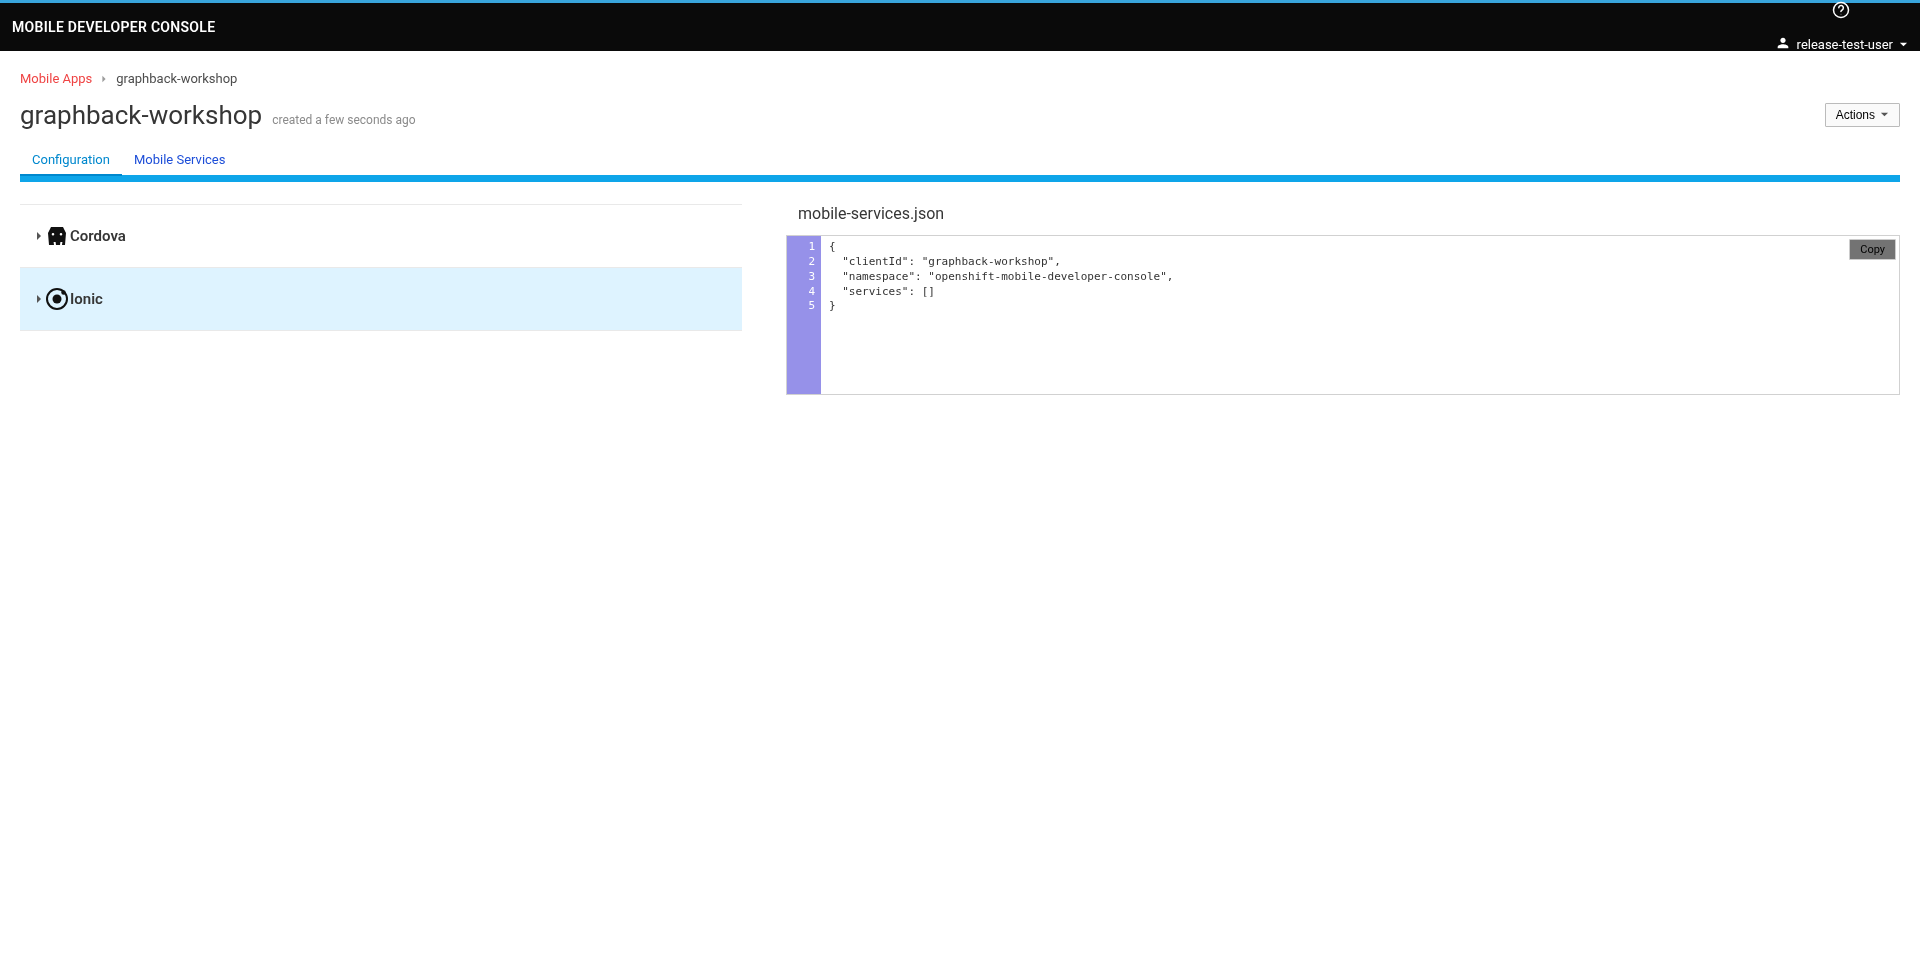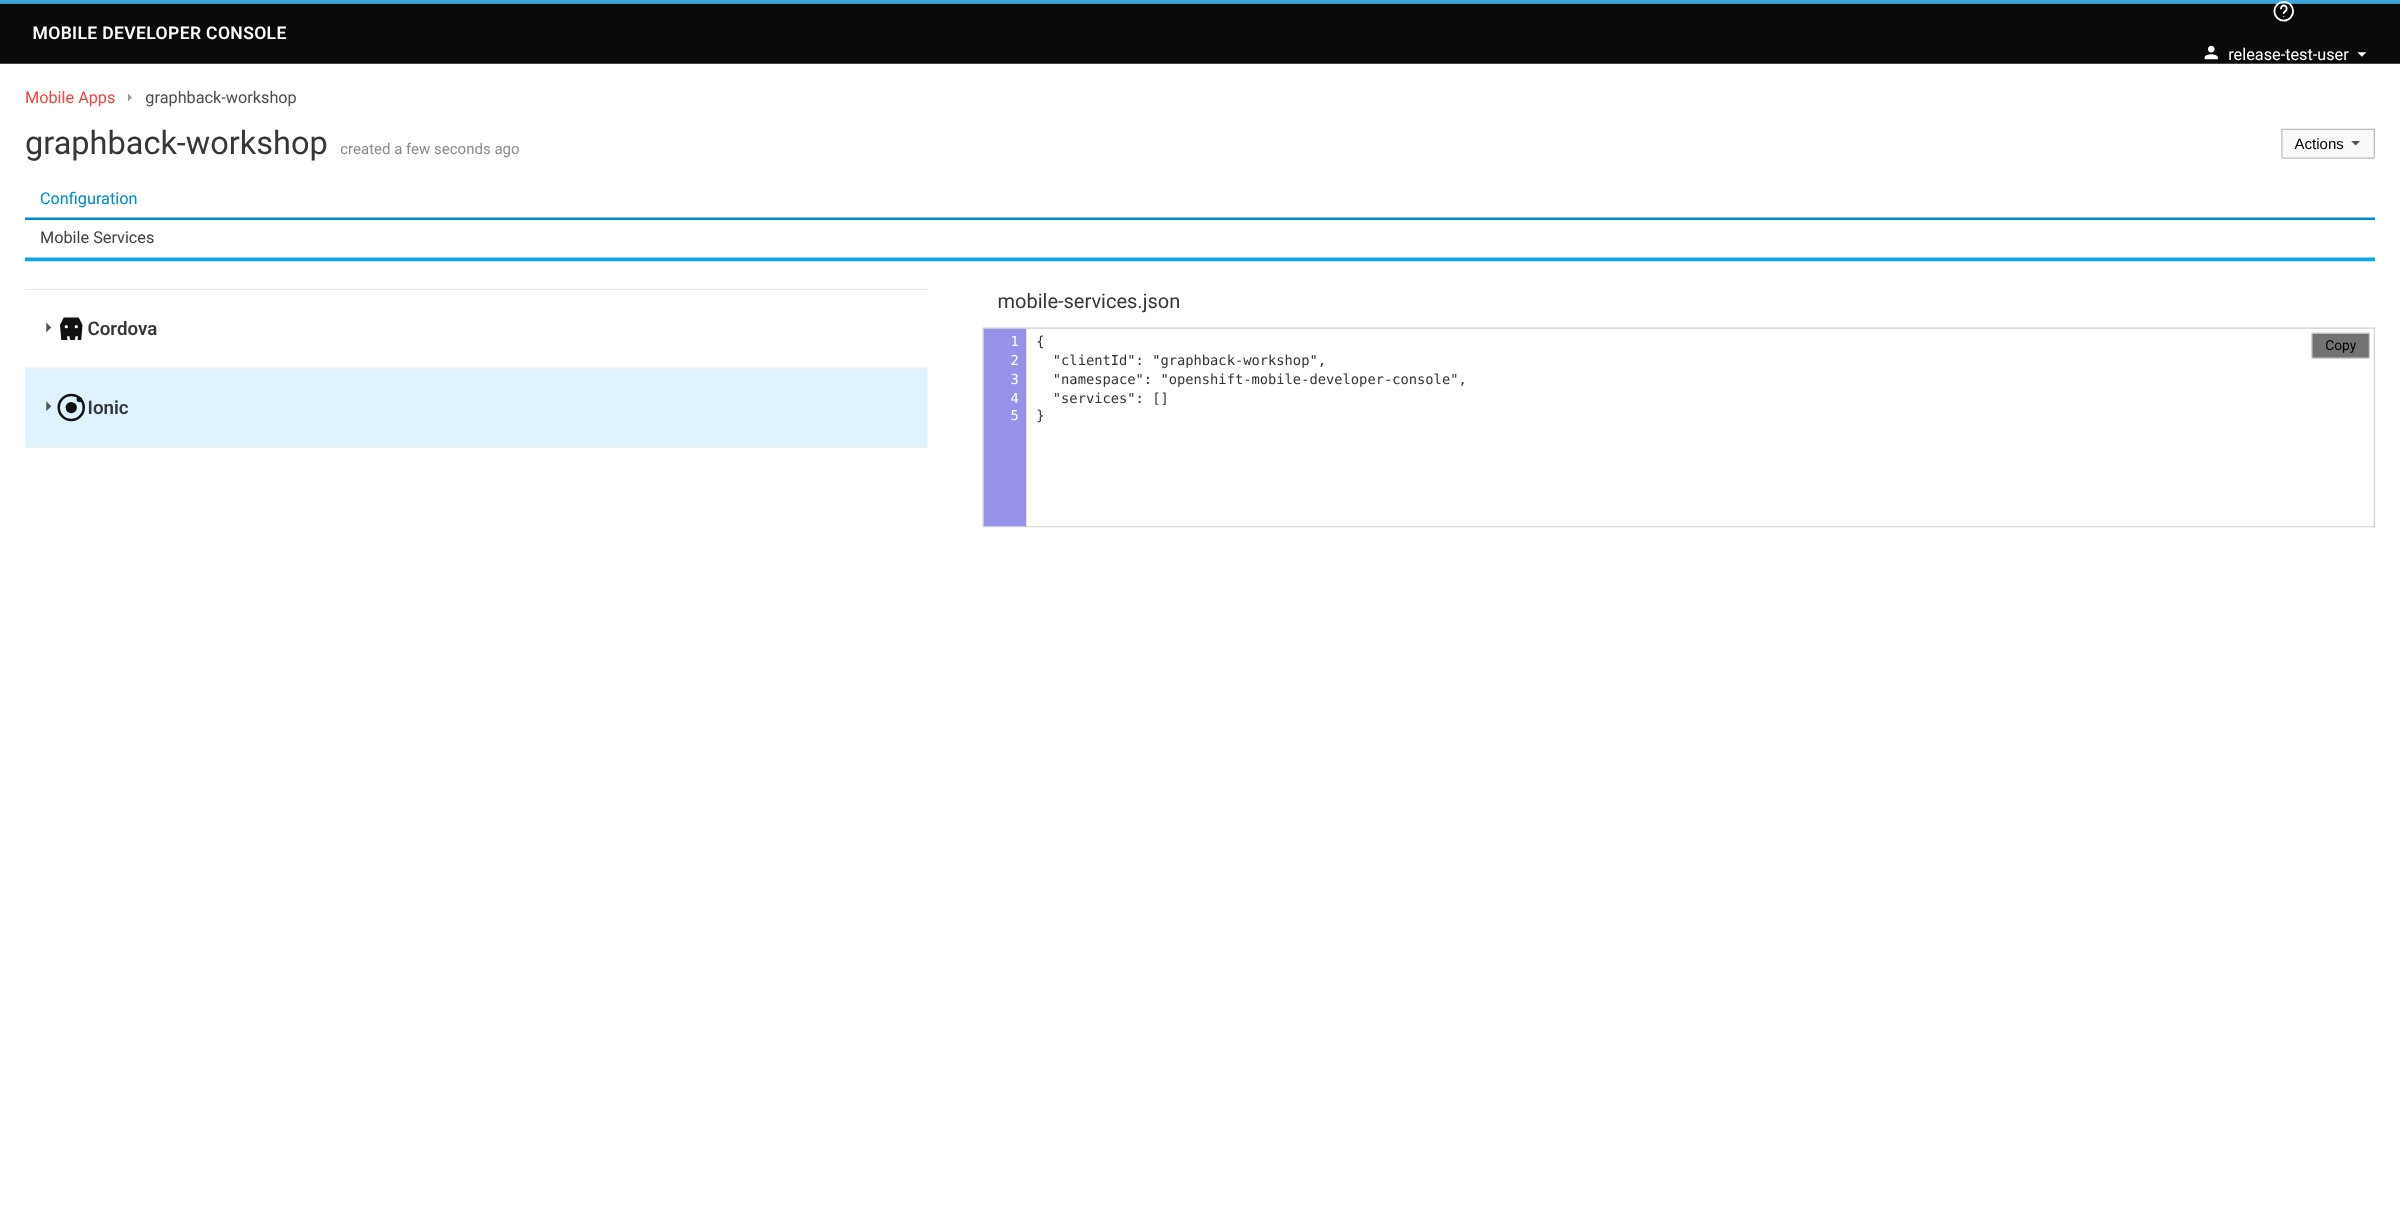--- a/index.html
+++ b/index.html
@@ -6,21 +6,21 @@
     body { font-family: -apple-system, BlinkMacSystemFont, "Segoe UI", Roboto, "Helvetica Neue", Arial, sans-serif; font-size: 14px; color: #363636; background: #fff; }
     
     .top-accent { height: 3px; background: #39a5dc; }
     
     .header {
       background: #0a0a0a;
       color: #fff;
       display: flex;
       align-items: center;
       justify-content: space-between;
-      padding: 0 26px;
+      padding: 0 12px;
       height: 48px;
     }
     .header-title { font-size: 14px; font-weight: 600; letter-spacing: 0.3px; }
     .header-right { display: flex; align-items: center; gap: 16px; flex-direction: column; }
     .help-icon { width: 18px; height: 18px; display: flex; align-items: center; justify-content: center; }
     .help-icon svg { width: 18px; height: 18px; }
     .user-block { display: flex; align-items: center; gap: 6px; cursor: pointer; }
     .user-icon svg { width: 16px; height: 16px; }
     .user-name { font-size: 13px; }
     .caret-down svg { width: 9px; height: 9px; }
@@ -34,22 +34,22 @@
     
     .page-head { display: flex; align-items: center; justify-content: space-between; margin-bottom: 14px; }
     .page-title-wrap { display: flex; align-items: baseline; gap: 10px; }
     .page-title { font-size: 26px; font-weight: 400; color: #363636; }
     .page-subtitle { font-size: 12px; color: #8b8b8b; }
     .actions-btn {
       border: 1px solid #bbb; background: #fafafa; padding: 4px 10px; font-size: 12px;
       display: inline-flex; align-items: flex-start; gap: 5px; cursor: pointer; border-radius: 1px;
     }
     
-    .tabs { display: flex; border-bottom: 3px solid #0ea5e9; flex-direction: column; }
-    .tab { padding: 8px 12px; font-size: 13px; cursor: pointer; color: #404040; position: relative; }
+    .tabs { display: flex; border-bottom: 7px solid #0ea5e9; }
+    .tab { padding: 8px 12px; font-size: 13px; cursor: pointer; color: #1d4ed8; position: relative; }
     .tab.active { color: #0088ce; }
     .tab.active::after { content: ""; position: absolute; left: 0; right: 0; bottom: -1px; height: 2px; background: #0088ce; }
     
     .two-col { display: flex; gap: 44px; margin-top: 22px; }
     .left-col { flex: 1 1 50%; max-width: 722px; }
     .right-col { flex: 1 1 50%; }
     
     .platform-list { border-top: 1px solid #e9e9e9; }
     .platform-row {
       display: flex; align-items: center; gap: 0; padding: 18px 14px;

